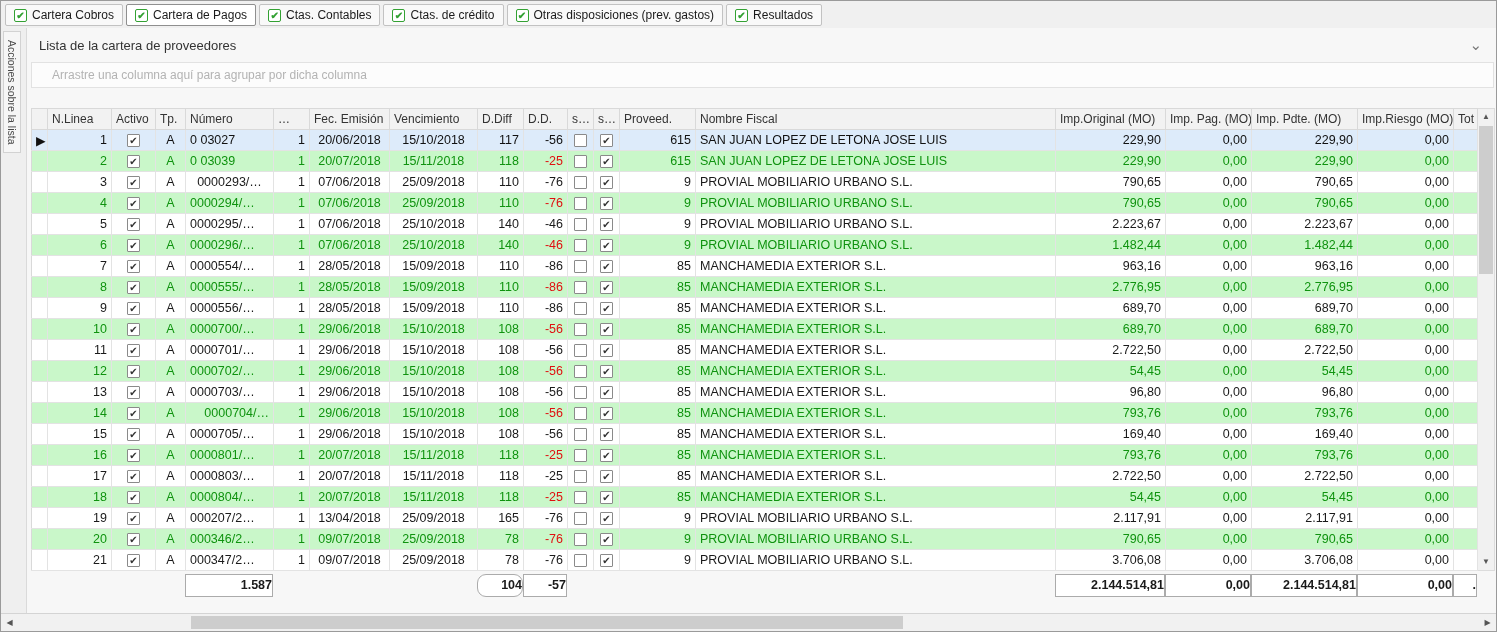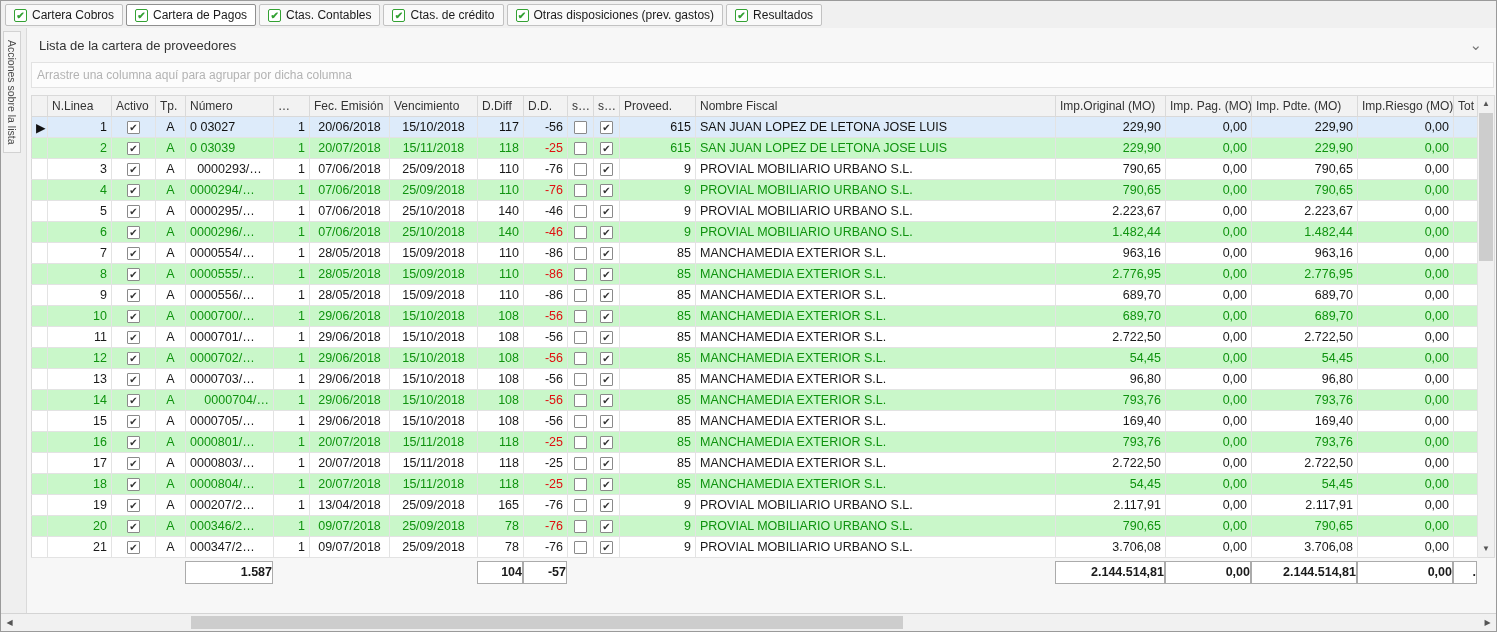--- a/index.html
+++ b/index.html
@@ -24,21 +24,21 @@
   .side-strip { width:26px; flex:none; background:#efefef; border-right:1px solid #dadada; }
   .side-tab { writing-mode:vertical-rl; font-size:10.5px; color:#4a4a4a; background:#f6f6f6;
               border:1px solid #d2d2d2; margin:3px 2px; padding:8px 2px; white-space:nowrap; }
 
   .main { flex:1; background:#f7f7f7; padding:0 2px 0 4px; display:flex; flex-direction:column; overflow:hidden; }
   .panel-header { height:34px; flex:none; display:flex; align-items:center; justify-content:space-between;
                   padding:0 12px 0 8px; font-size:13px; color:#333; }
   .chevron { font-size:15px; color:#777; line-height:10px; }
 
   .group-hint { height:26px; flex:none; line-height:24px; border:1px solid #e2e2e2; background:#fcfcfc;
-                color:#b3b3b3; font-size:12px; padding-left:5px; margin-bottom:7px; }
+                color:#b3b3b3; font-size:12px; padding-left:20px; margin-bottom:20px; }
 
   .table-zone { flex:none; display:flex; }
   table.grid { border-collapse:collapse; table-layout:fixed; width:1446px; background:#fff; }
   table.grid th { height:21px; background:#f2f2f2; border:1px solid #d9d9d9; font-weight:normal; font-size:12px;
                   color:#333; padding:0 4px; text-align:left; white-space:nowrap; overflow:hidden; }
   table.grid td { height:21px; border-right:1px solid #e3e3e3; border-bottom:1px solid #e3e3e3; font-size:12.5px;
                   color:#1a1a1a; padding:0 4px; white-space:nowrap; overflow:hidden; }
   table.grid td:first-child { border-left:1px solid #d9d9d9; }
   tr.green td { background:var(--row_green_bg,#c9f7c9); color:var(--row_green_text,#0f930f); }
   tr.sel td { background:var(--row_selected_bg,#ddebfa); color:#111; }
@@ -604,21 +604,21 @@
           </table>
         <div class="vscroll">
           <div class="sbtn up">▲</div>
           <div class="vthumb"></div>
           <div class="sbtn down">▼</div>
         </div>
       </div>
 
       <div class="summary" id="summary">
           <div class="sumbox" style="left: 154px; width: 88px;">1.587</div>
-          <div class="sumbox" style="left: 446px; width: 46px;">104</div>
+          <div class="sumbox" style="left: 446px; width: 46px; border-radius: 9px;">104</div>
           <div class="sumbox" style="left: 492px; width: 44px;">-57</div>
           <div class="sumbox" style="left: 1024px; width: 110px;">2.144.514,81</div>
           <div class="sumbox" style="left: 1134px; width: 86px;">0,00</div>
           <div class="sumbox" style="left: 1220px; width: 106px;">2.144.514,81</div>
           <div class="sumbox" style="left: 1326px; width: 96px;">0,00</div>
           <div class="sumbox" style="left: 1422px; width: 24px;">.</div>
         </div>
     </div>
   </div>
 

